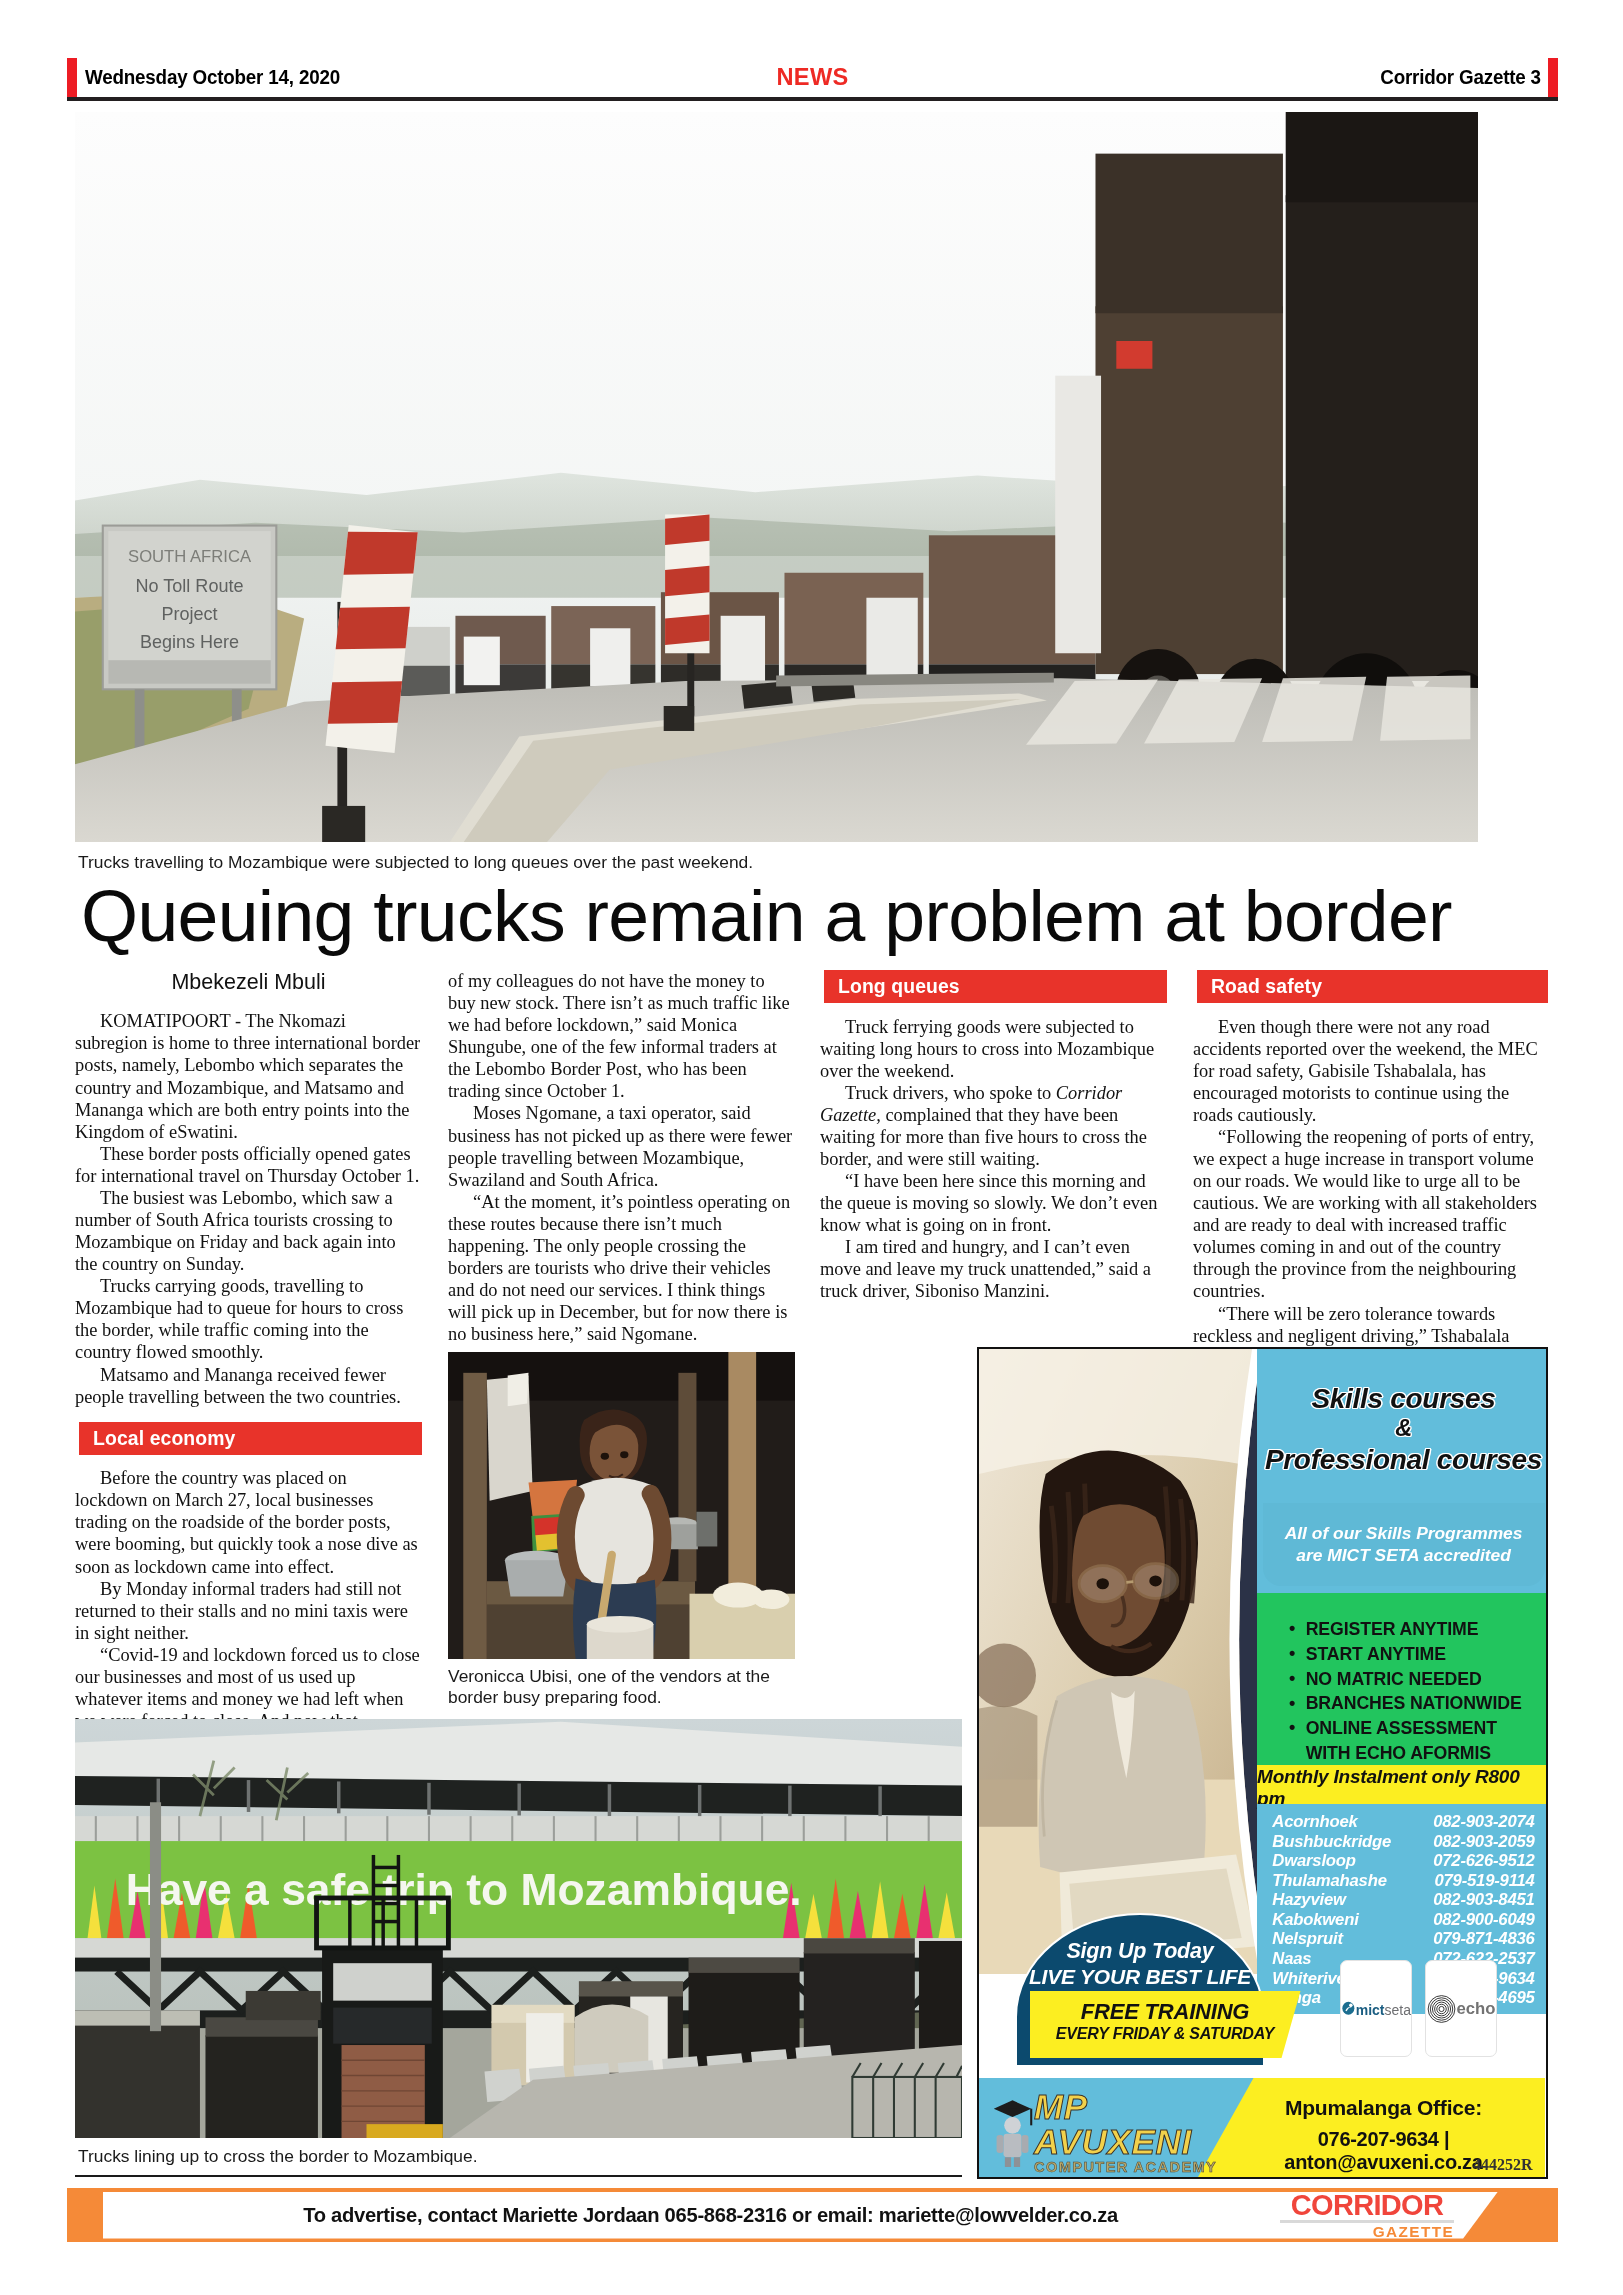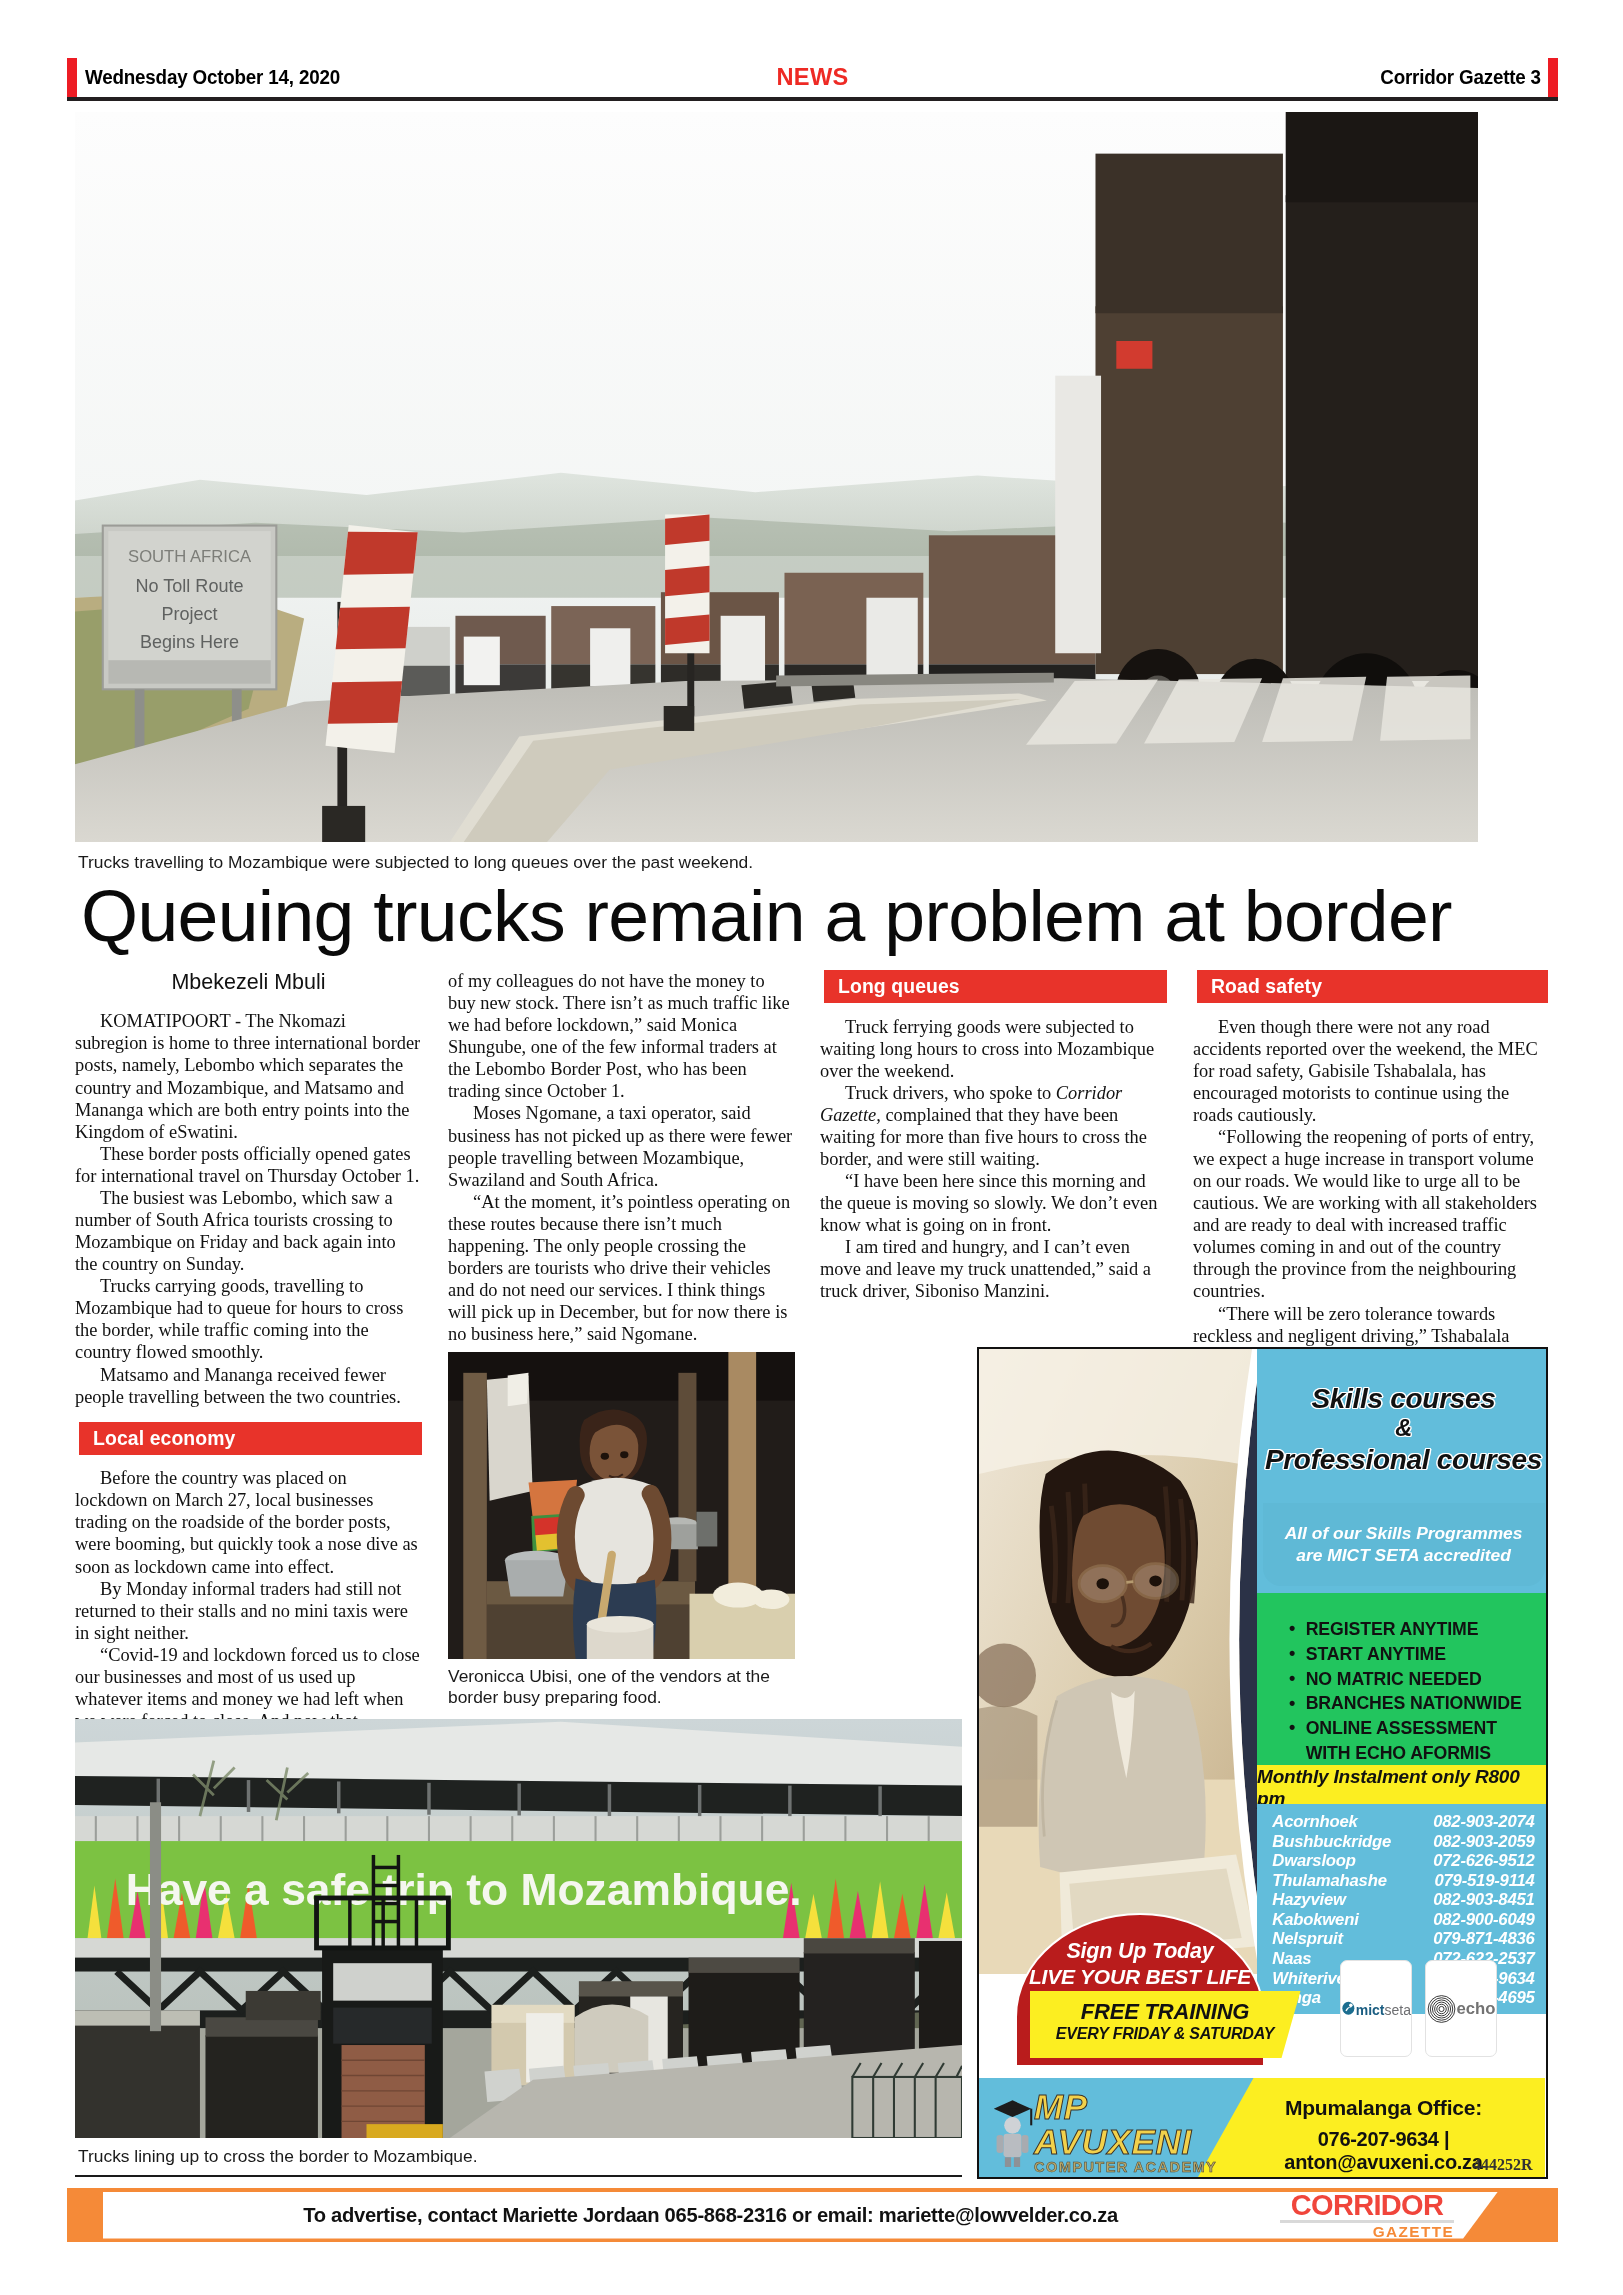--- a/index.html
+++ b/index.html
@@ -294,21 +294,21 @@
     font-style: italic; font-weight: bold;
     font-size: 16.7px; color: #ffffff;
     line-height: 1.17; padding: 0;
     letter-spacing: -0.2px;
   }
   .ad-contacts td.num { text-align: right; }
 
   .ad-signup {
     position: absolute; left: 36px; top: 564px;
     width: 250px; height: 154px;
-    background: #b91c1c;
+    background: #0c4a6e;
     border-top-left-radius: 125px 104px;
     border-top-right-radius: 125px 104px;
     border: 2.1px solid #ffffff;
   }
   .ad-signup-t1 {
     position: absolute; left: 0; top: 23.6px; width: 100%;
     text-align: center;
     font-family: "Liberation Sans", sans-serif;
     font-style: italic; font-weight: bold;
     font-size: 21.5px; color: #ffffff; letter-spacing: -0.2px;

